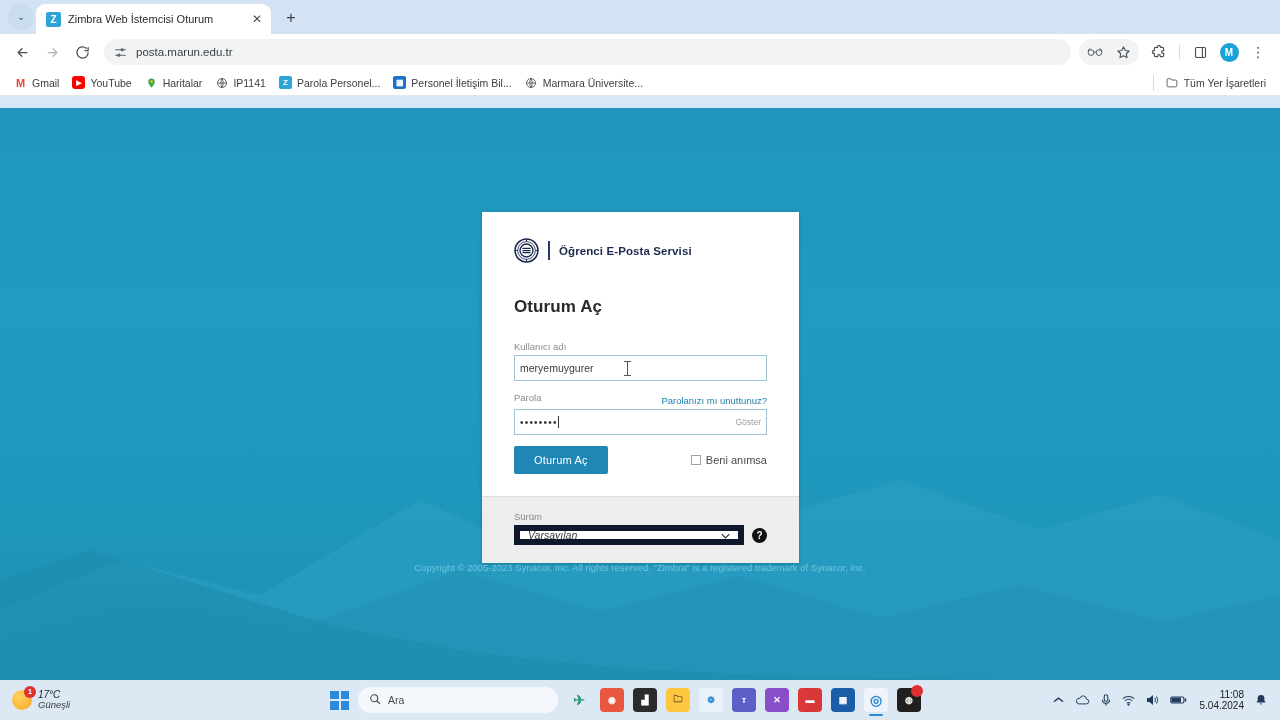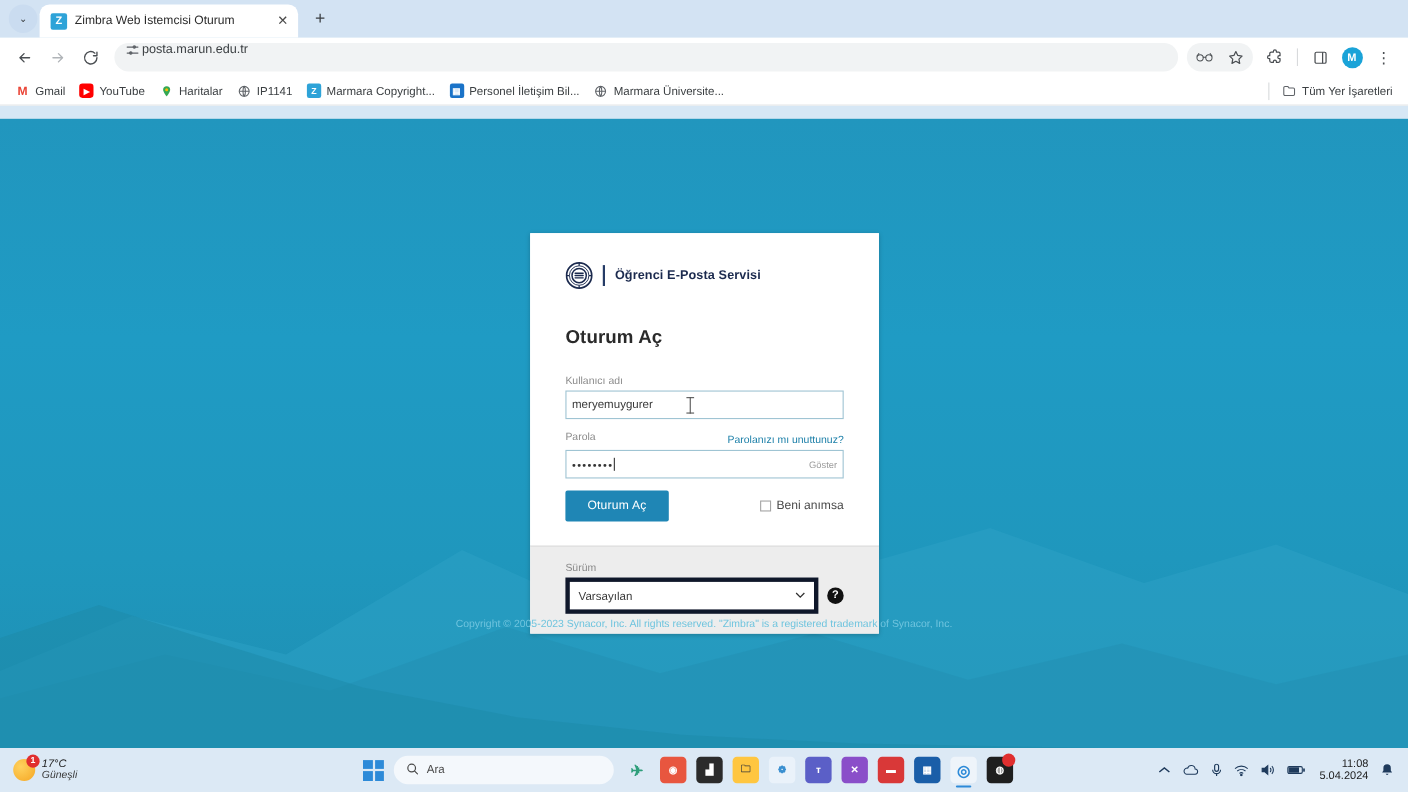--- a/index.html
+++ b/index.html
@@ -37,21 +37,21 @@
   .tab-close { width:16px; height:16px; display:flex; align-items:center; justify-content:center;
     color:#4a4a4a; font-size:12px; flex:0 0 auto; border-radius:50%; }
   .newtab { width:26px; height:26px; margin:0 0 3px 7px; display:flex; align-items:center;
     justify-content:center; color:#3c4043; font-size:16px; border-radius:50%; }
 
   .toolbar { height:36px; background:#ffffff; display:flex; align-items:center; padding:0 8px; gap:2px; }
   .tb-btn { width:28px; height:28px; display:flex; align-items:center; justify-content:center;
     color:#4a4e52; border-radius:50%; flex:0 0 auto; }
   .omnibox {
     flex:1 1 auto; height:26px; background:#f1f3f4; border-radius:13px;
-    display:flex; padding:0 10px; gap:2px; margin:5px 6px;
+    display:flex; align-items:center; padding:0 10px; gap:9px; margin:5px 6px;
     min-width:0;
   }
   .omnibox-url { font-size:11.5px; color:#3c4043; white-space:nowrap; overflow:hidden; text-overflow:ellipsis; }
   .tb-right { display:flex; align-items:center; gap:1px; flex:0 0 auto; }
   .tb-pill { display:flex; align-items:center; background:#f1f3f4; border-radius:14px; height:26px; padding:0 2px; margin-right:5px; }
   .avatar { width:19px; height:19px; border-radius:50%; background:#1aa3d8; color:#fff;
     font-size:10px; display:flex; align-items:center; justify-content:center; font-weight:bold; }
   .divider-v { width:1px; height:16px; background:#d8dadc; margin:0 5px; }
 
   .bookmarks { height:26px; background:#ffffff; display:flex; align-items:center; padding:0 8px; gap:1px;
@@ -97,22 +97,22 @@
   .actions { display:flex; align-items:center; justify-content:space-between; margin-top:7px; }
   .btn-signin { background:#1f86b5; color:#fff; font-size:11px; border:none;
     padding:8px 20px; border-radius:2px; letter-spacing:.2px; }
   .remember { display:flex; align-items:center; gap:5px; }
   .chk { width:10px; height:10px; border:1px solid #a4a4a4; background:#fff; flex:0 0 auto; }
   .remember-label { font-size:11px; color:#4a4a4a; }
 
   .card-bottom { background:#ededed; border-top:1px solid #dcdcdc; padding:14px 32px 18px 32px; }
   .version-row { display:flex; align-items:center; gap:8px; }
   .select {
-    flex:1 1 auto; height:33px; border:4px solid #0f172a; background:#fff;
-    display:flex; align-items:center; justify-content:space-between; padding:0 8px;
+    flex:1 1 auto; height:20px; border:6px solid #0f172a; background:#fff;
+    display:flex; align-items:center; justify-content:space-between; padding:0 8px;font-style:italic;
   }
   .select-val { font-size:10.5px; color:#3a3a3a; }
   .help-ico { width:15px; height:15px; border-radius:50%; background:#111; color:#fff;
     font-size:10px; font-weight:bold; display:flex; align-items:center; justify-content:center; flex:0 0 auto; }
 
   .copyright { position:absolute; left:0; top:454px; width:100%; text-align:center;
     font-size:9.5px; color:#6fc4de; }
 
   
   .taskbar { position:absolute; left:0; top:680px; width:1280px; height:40px;
@@ -243,21 +243,21 @@
       <span class="bm-ico" style="background:transparent;">
         <svg width="12" height="12" viewBox="0 0 24 24" fill="none" stroke="#5f6368" stroke-width="2">
           <circle cx="12" cy="12" r="9"></circle>
             <path d="M3 12h18M12 3c3 3 3 15 0 18M12 3c-3 3-3 15 0 18"></path>
           </svg>
       </span>
       <span class="bm-label">IP1141</span>
     </div>
     <div class="bm">
       <span class="bm-ico" style="background:#2ea3d8;">Z</span>
-      <span class="bm-label">Marmara Copyright...</span>
+      <span class="bm-label">Parola Personel...</span>
     </div>
     <div class="bm">
       <span class="bm-ico" style="background:#1a73c8;font-size:8px;">▦</span>
       <span class="bm-label">Personel İletişim Bil...</span>
     </div>
     <div class="bm">
       <span class="bm-ico" style="background:transparent;">
         <svg width="12" height="12" viewBox="0 0 24 24" fill="none" stroke="#5f6368" stroke-width="2">
           <circle cx="12" cy="12" r="9"></circle>
             <path d="M3 12h18M12 3c3 3 3 15 0 18M12 3c-3 3-3 15 0 18"></path>

